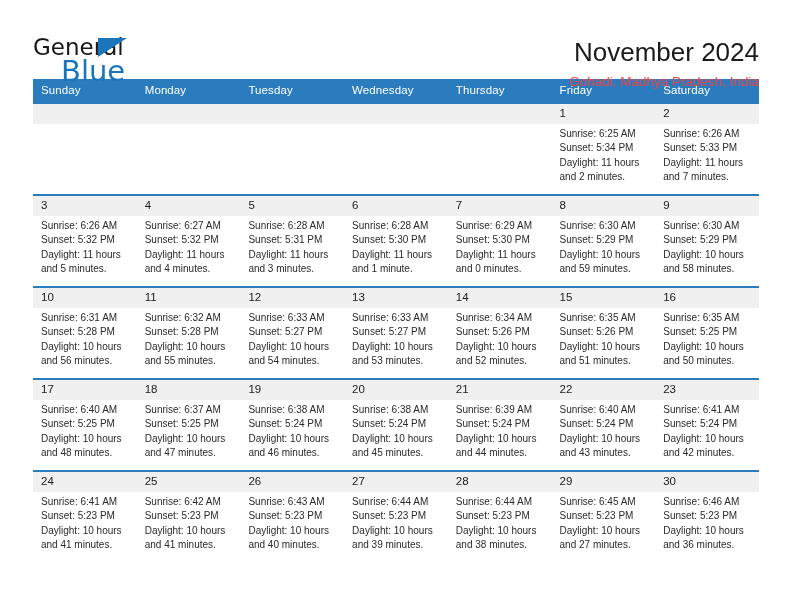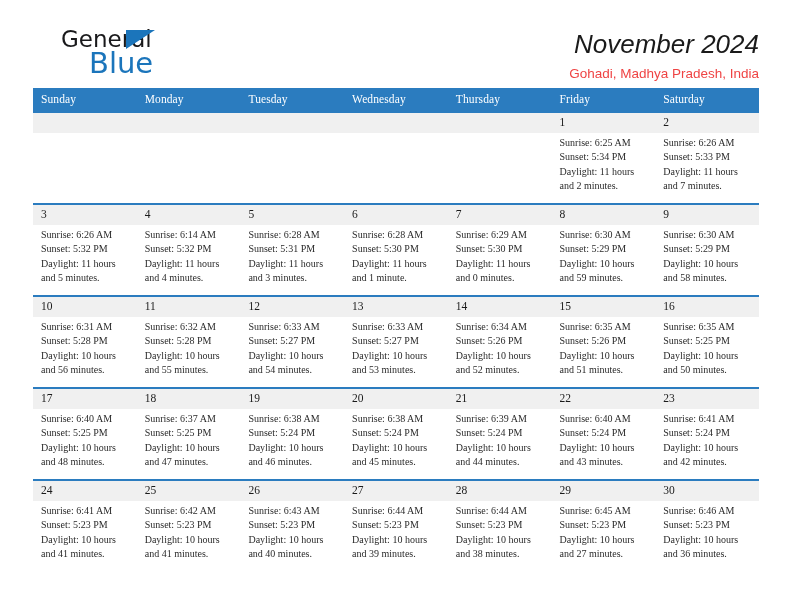--- a/index.html
+++ b/index.html
@@ -22,23 +22,22 @@
     box-sizing: border-box;
     padding: 0 33px;
   }
 
   
   .header {
     display: flex;
     align-items: flex-start;
     justify-content: space-between;
     height: 70px;
-    padding-top: 28px;
+    padding-top: 36px;
     box-sizing: border-box;
-    margin-left: 28px;
   }
   .logo {
     position: relative;
     width: 120px;
     height: 46px;
     line-height: 1;
     user-select: none;
   }
   .logo-general {
     position: absolute;
@@ -71,38 +70,36 @@
   .title-block {
     text-align: right;
     padding-top: 0px;
   }
   .title-main {
     font-size: 26px;
     color: #1a1a1a;
     font-weight: 400;
     line-height: 32px;
     white-space: nowrap;
-    font-style: italic;
   }
   .title-sub {
     font-size: 13.5px;
     color: #ef4444;
     font-weight: 400;
     line-height: 22px;
     margin-top: 3px;
     white-space: nowrap;
   }
 
   
   .calendar {
-    margin-top: 18px;
+    margin-top: 9px;
     width: 726px;
     border-collapse: collapse;
     table-layout: fixed;
-    font-family: Liberation Serif, serif;
   }
   .calendar th {
     background: #2b7cbf;
     color: #ffffff;
     font-size: 11.5px;
     font-weight: 400;
     text-align: left;
     padding: 5px 0 6px 8px;
     height: 12px;
     letter-spacing: 0.1px;
@@ -241,21 +238,21 @@
             <div class="day-body">
               <div>Sunrise: 6:26 AM</div>
               <div>Sunset: 5:32 PM</div>
               <div>Daylight: 11 hours</div>
               <div>and 5 minutes.</div>
             </div>
           </td>
           <td class="day-cell">
             <div class="day-number">4</div>
             <div class="day-body">
-              <div>Sunrise: 6:14 AM</div>
+              <div>Sunrise: 6:27 AM</div>
               <div>Sunset: 5:32 PM</div>
               <div>Daylight: 11 hours</div>
               <div>and 4 minutes.</div>
             </div>
           </td>
           <td class="day-cell">
             <div class="day-number">5</div>
             <div class="day-body">
               <div>Sunrise: 6:28 AM</div>
               <div>Sunset: 5:31 PM</div>

